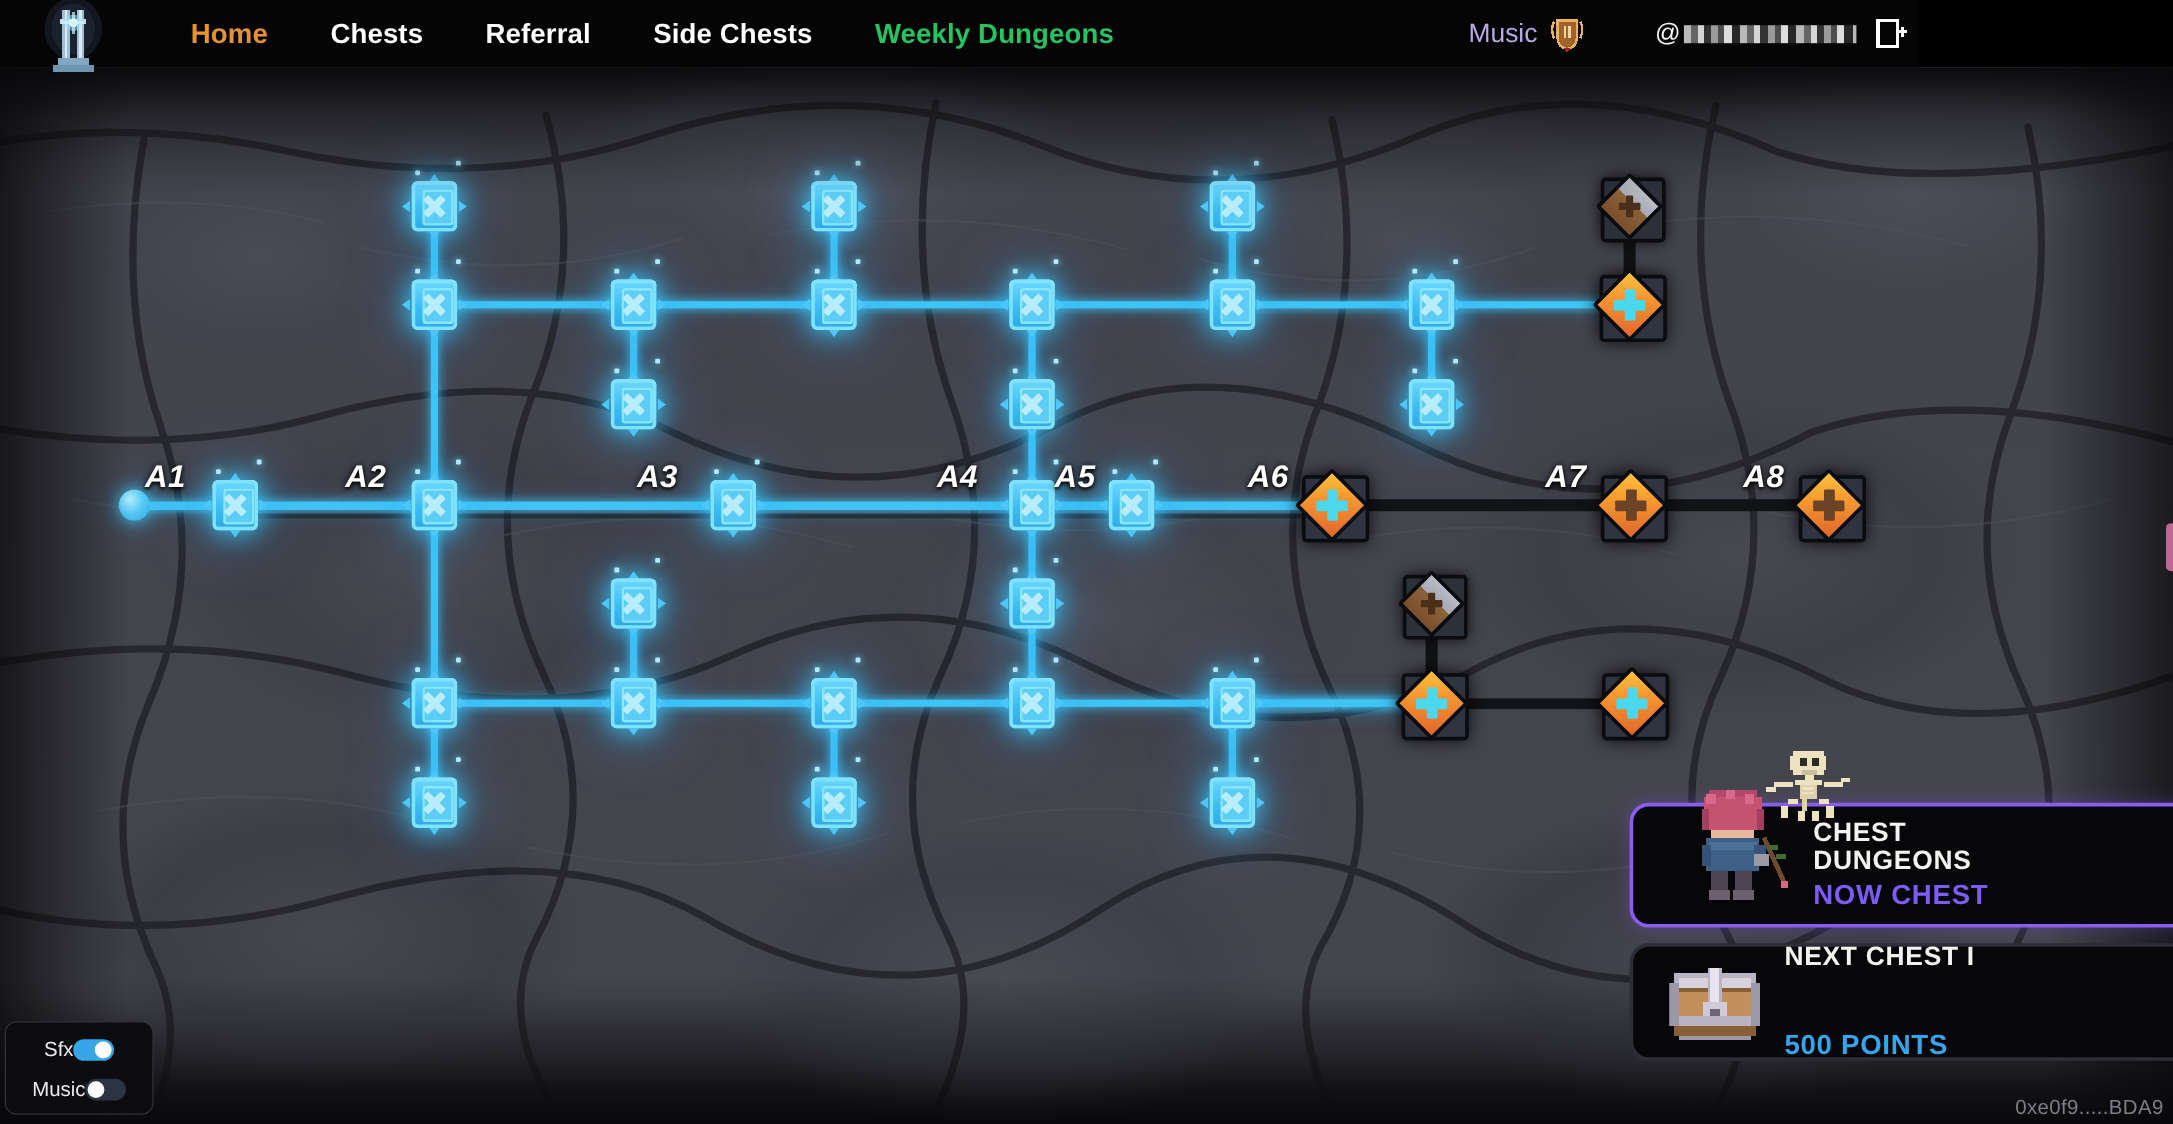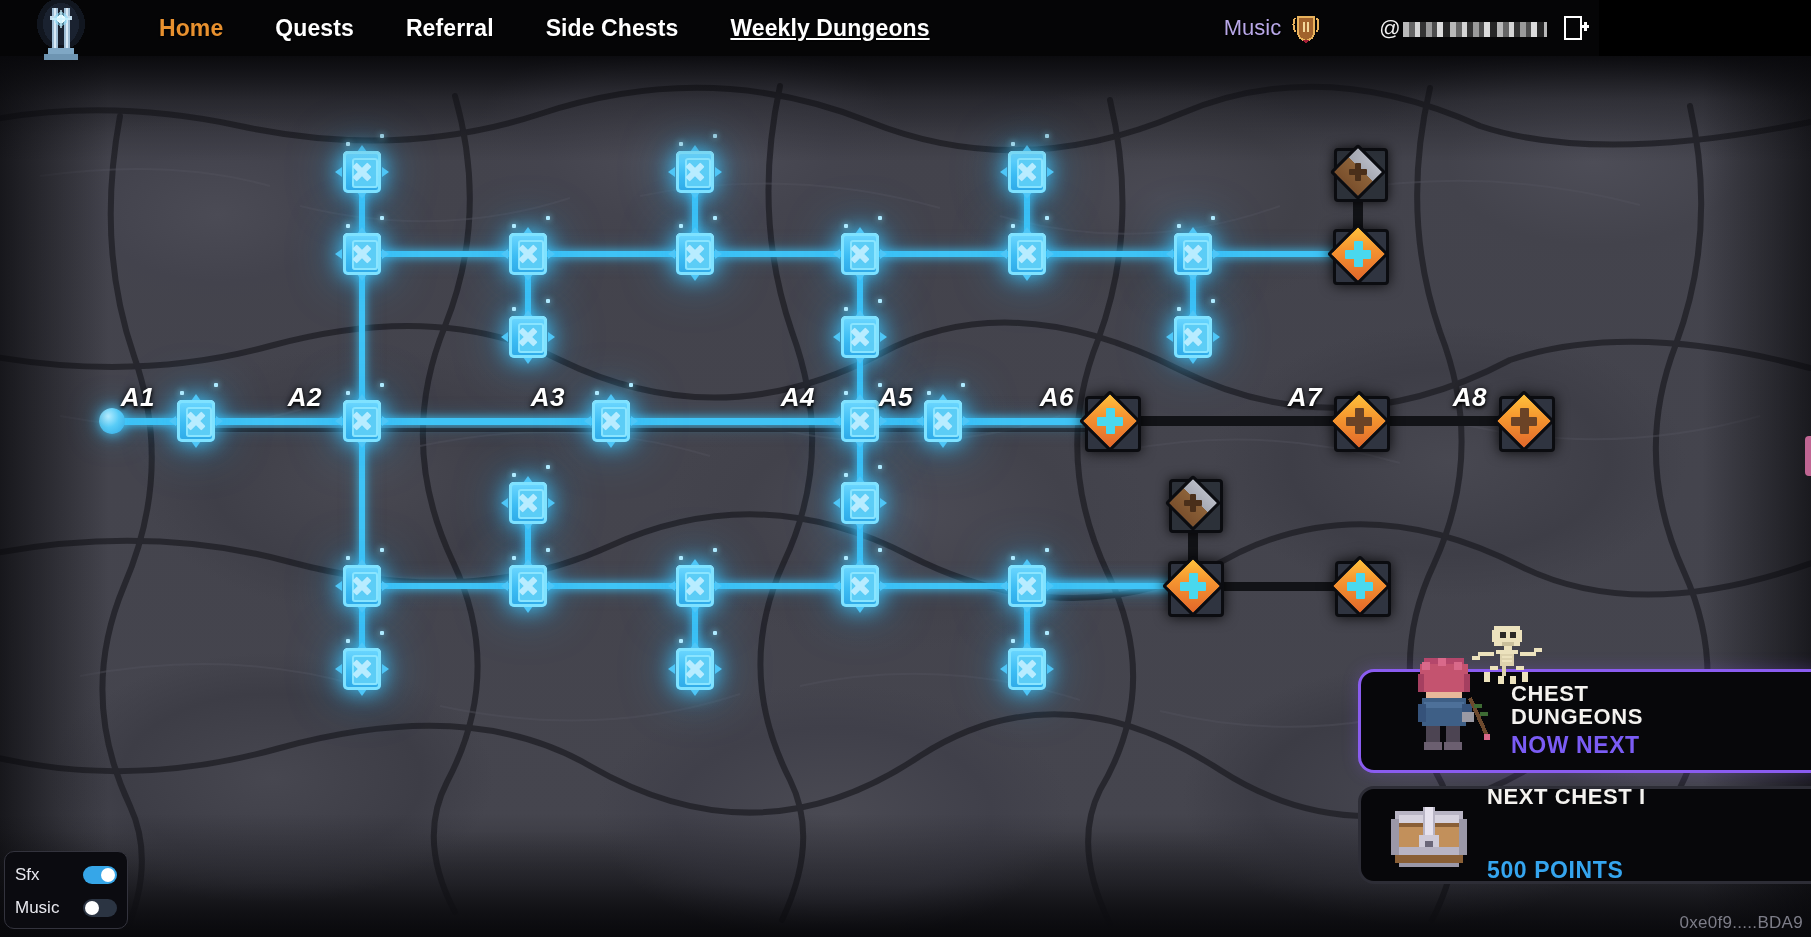--- a/index.html
+++ b/index.html
@@ -22,21 +22,21 @@
   .navlist{
     position:absolute;left:133px;top:0;height:56px;
     display:flex;align-items:center;gap:0;
   }
   .navitem{
     font-size:23px;font-weight:600;letter-spacing:.1px;
     color:#ffffff;padding:0 26px;cursor:pointer;white-space:nowrap;
     text-shadow:0 1px 2px rgba(0,0,0,.9);
   }
   .navitem.active{color:#e8912f;}
-  .navitem.current{color:#ffffff;text-decoration:underline;}
+  .navitem.current{color:#22c55e;}
 
   #header-right{
     position:absolute;right:0;top:0;height:56px;
     display:flex;align-items:center;
   }
   #scout-label{
     font-size:22px;color:#b9a8e8;font-weight:500;margin-right:10px;
     text-shadow:0 1px 2px #000;
   }
   #scout-badge{
@@ -230,21 +230,21 @@
 
   
   #char-group{position:absolute;left:1390px;top:566px;width:180px;height:150px;z-index:31;pointer-events:none;}
 
   
   #audio-box{
     position:absolute;left:4px;bottom:8px;width:124px;height:78px;
     background:#0b0b10;border:1px solid #33333d;border-radius:10px;z-index:60;
     padding:6px 10px;box-sizing:border-box;
   }
-  .arow{display:flex;align-items:center;justify-content:space-between;height:33px;}
+  .arow{display:flex;align-items:center;justify-content:center;height:33px;}
   .alabel{font-size:17px;color:#e9e9ef;font-weight:400;}
   .toggle{
     width:34px;height:18px;border-radius:9px;position:relative;cursor:pointer;
     background:#2b3442;
   }
   .toggle.on{background:#36a6e8;}
   .toggle .knob{
     position:absolute;top:2px;left:2px;width:14px;height:14px;border-radius:50%;background:#fff;
     transition:left .12s;
   }
@@ -280,21 +280,21 @@
       <path d="M5 29 h17 v3 h-17 z" fill="#6e95b2"></path>
       <circle cx="13.5" cy="11.5" r="3.4" fill="#8fe4ff" opacity=".55"></circle>
       <circle cx="13.5" cy="11.5" r="1.9" fill="#e8fbff"></circle>
       <rect x="12.8" y="7" width="1.4" height="9" fill="#cdf3ff" opacity=".7"></rect>
       <rect x="9" y="10.8" width="9" height="1.4" fill="#cdf3ff" opacity=".7"></rect>
     </svg>
   </div>
 
   <div class="navlist">
     <div class="navitem active">Home</div>
-    <div class="navitem">Quests</div>
+    <div class="navitem">Chests</div>
     <div class="navitem">Referral</div>
     <div class="navitem">Side Chests</div>
     <div class="navitem current">Weekly Dungeons</div>
   </div>
 
   <div id="header-right">
     <span id="scout-label">Music</span>
     <span id="scout-badge">
       <svg width="30" height="32" viewBox="0 0 15 16" shape-rendering="crispEdges">
         <path d="M3 2 h9 v8 q0 4 -4.5 5 Q3 14 3 10 z" fill="#e8b25c"></path>
@@ -868,21 +868,21 @@
       <div class="nlabel" style="left: 1074px; top: 341px;">A6</div>
       <div class="nlabel" style="left: 1322px; top: 341px;">A7</div>
       <div class="nlabel" style="left: 1487px; top: 341px;">A8</div>
     </div>
 
   <div class="card" id="card-dungeon">
     <div style="width:150px;"></div>
     <div class="card-text">
       <div class="card-title">CHEST</div>
       <div class="card-title">DUNGEONS</div>
-      <div class="card-sub">NOW NEXT</div>
+      <div class="card-sub">NOW CHEST</div>
     </div>
   </div>
 
   <div class="card" id="card-chest">
     <div style="width:30px;"></div>
     <div style="flex:0 0 auto;">
       <svg width="76" height="68" viewBox="0 0 19 17" shape-rendering="crispEdges">
         <rect x="1" y="3" width="17" height="4" fill="#b8b4c4"></rect>
         <rect x="2" y="4" width="15" height="3" fill="#d6d2de"></rect>
         <rect x="1" y="6" width="17" height="7" fill="#8a5f36"></rect>

